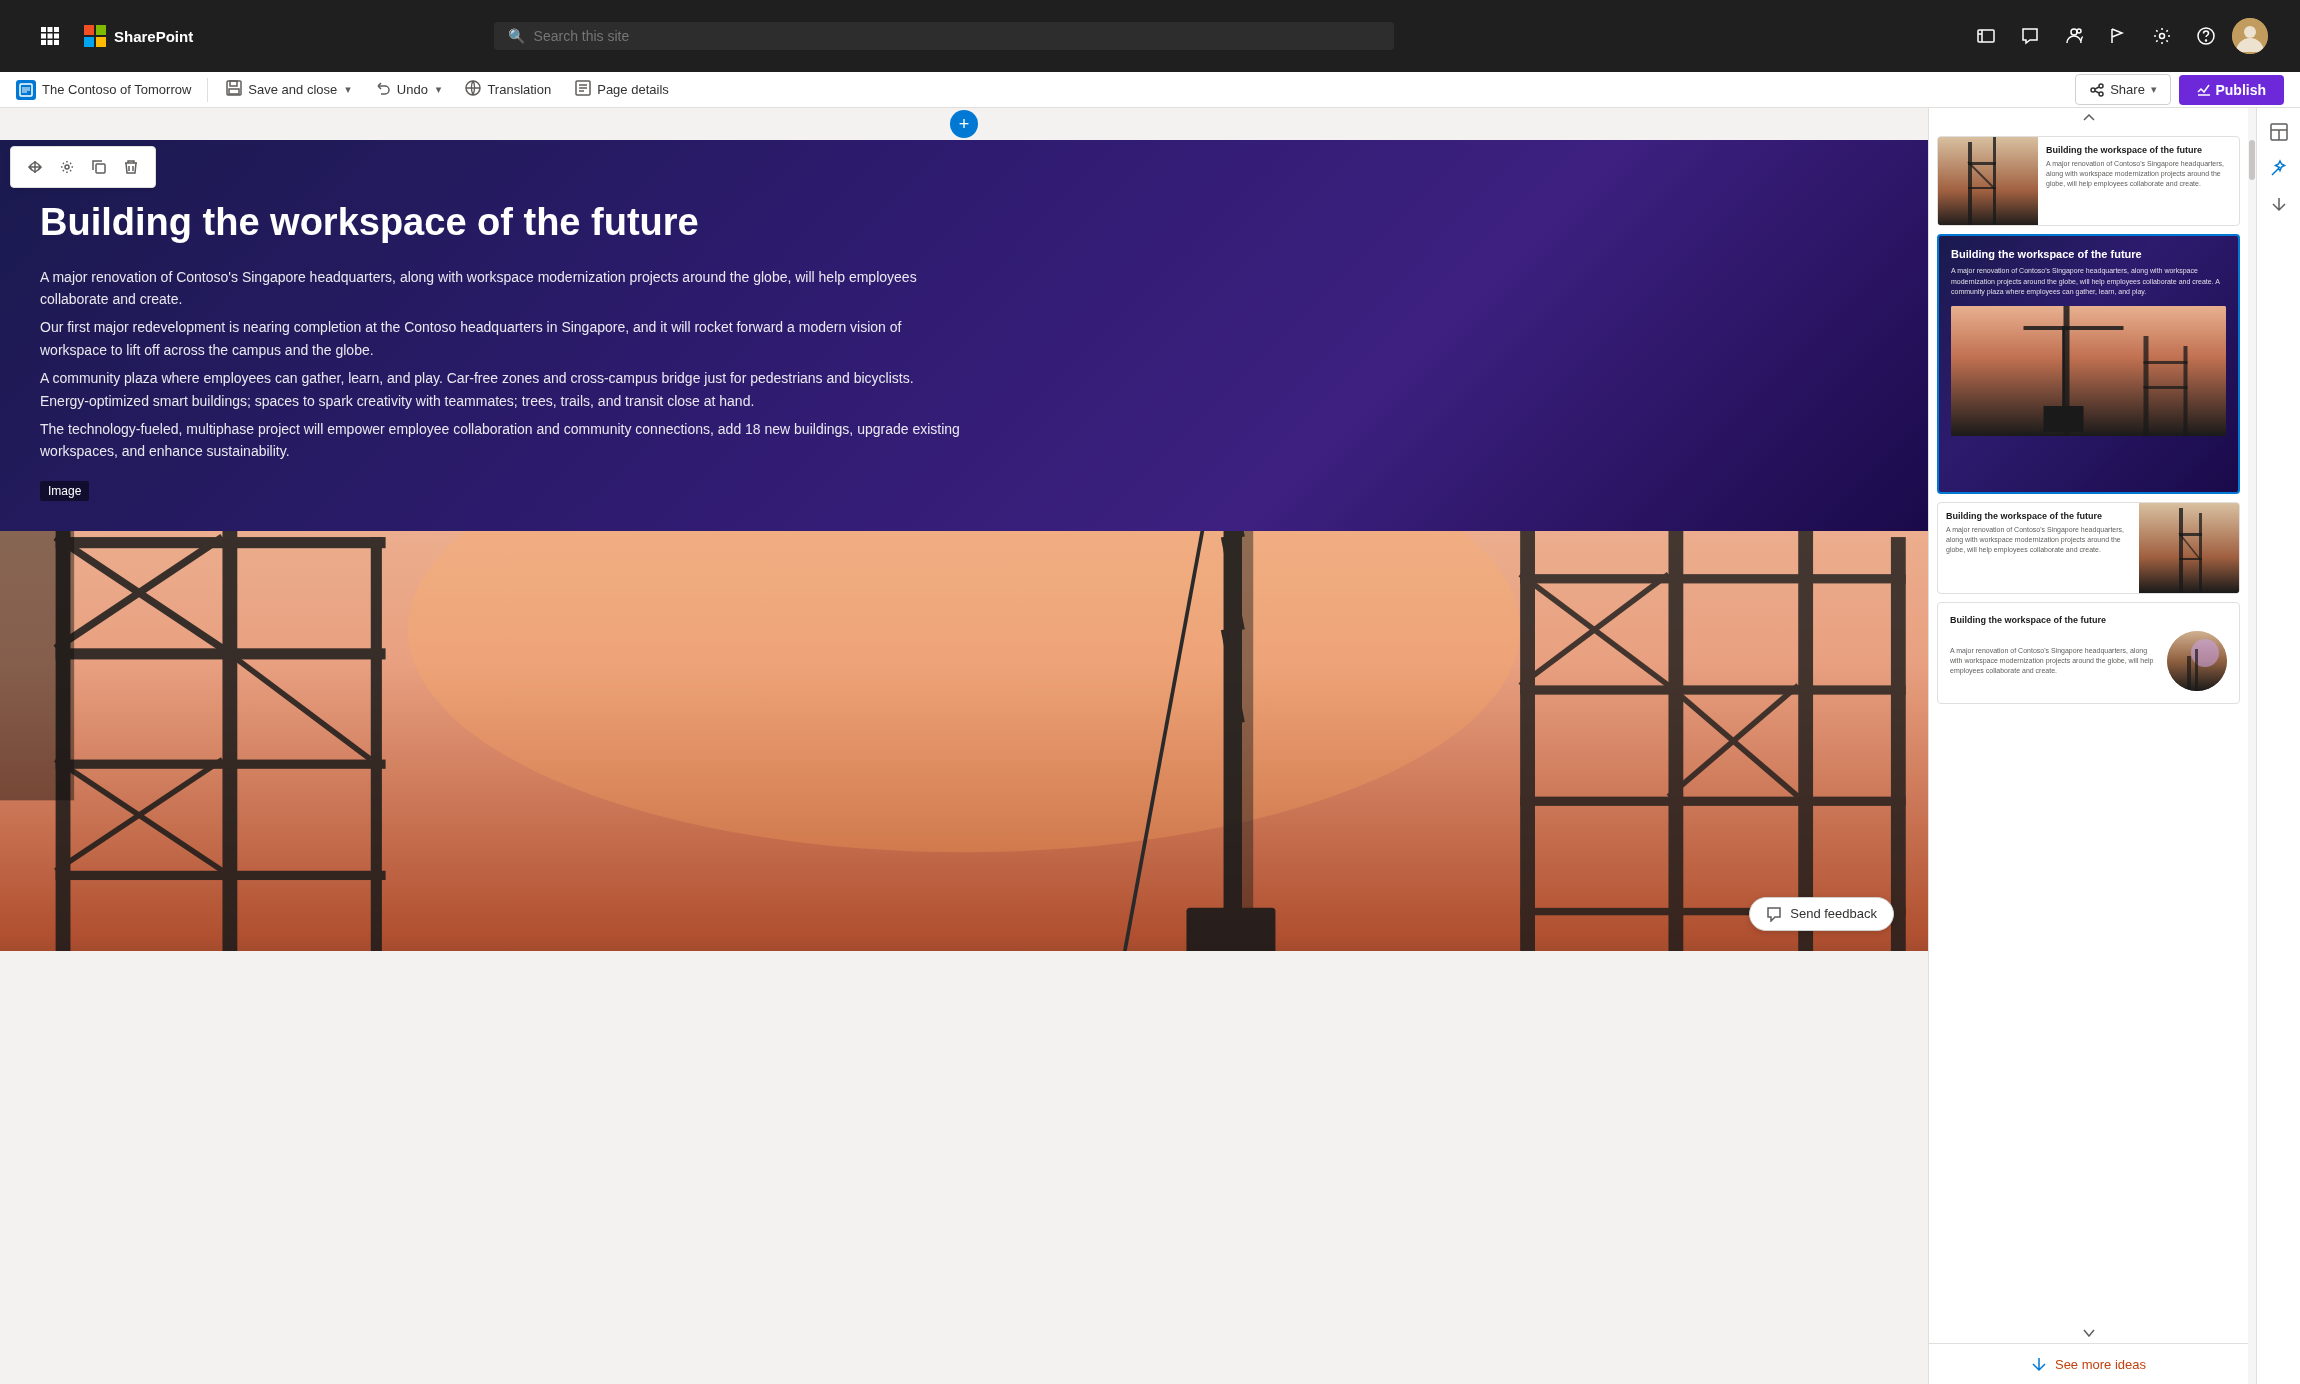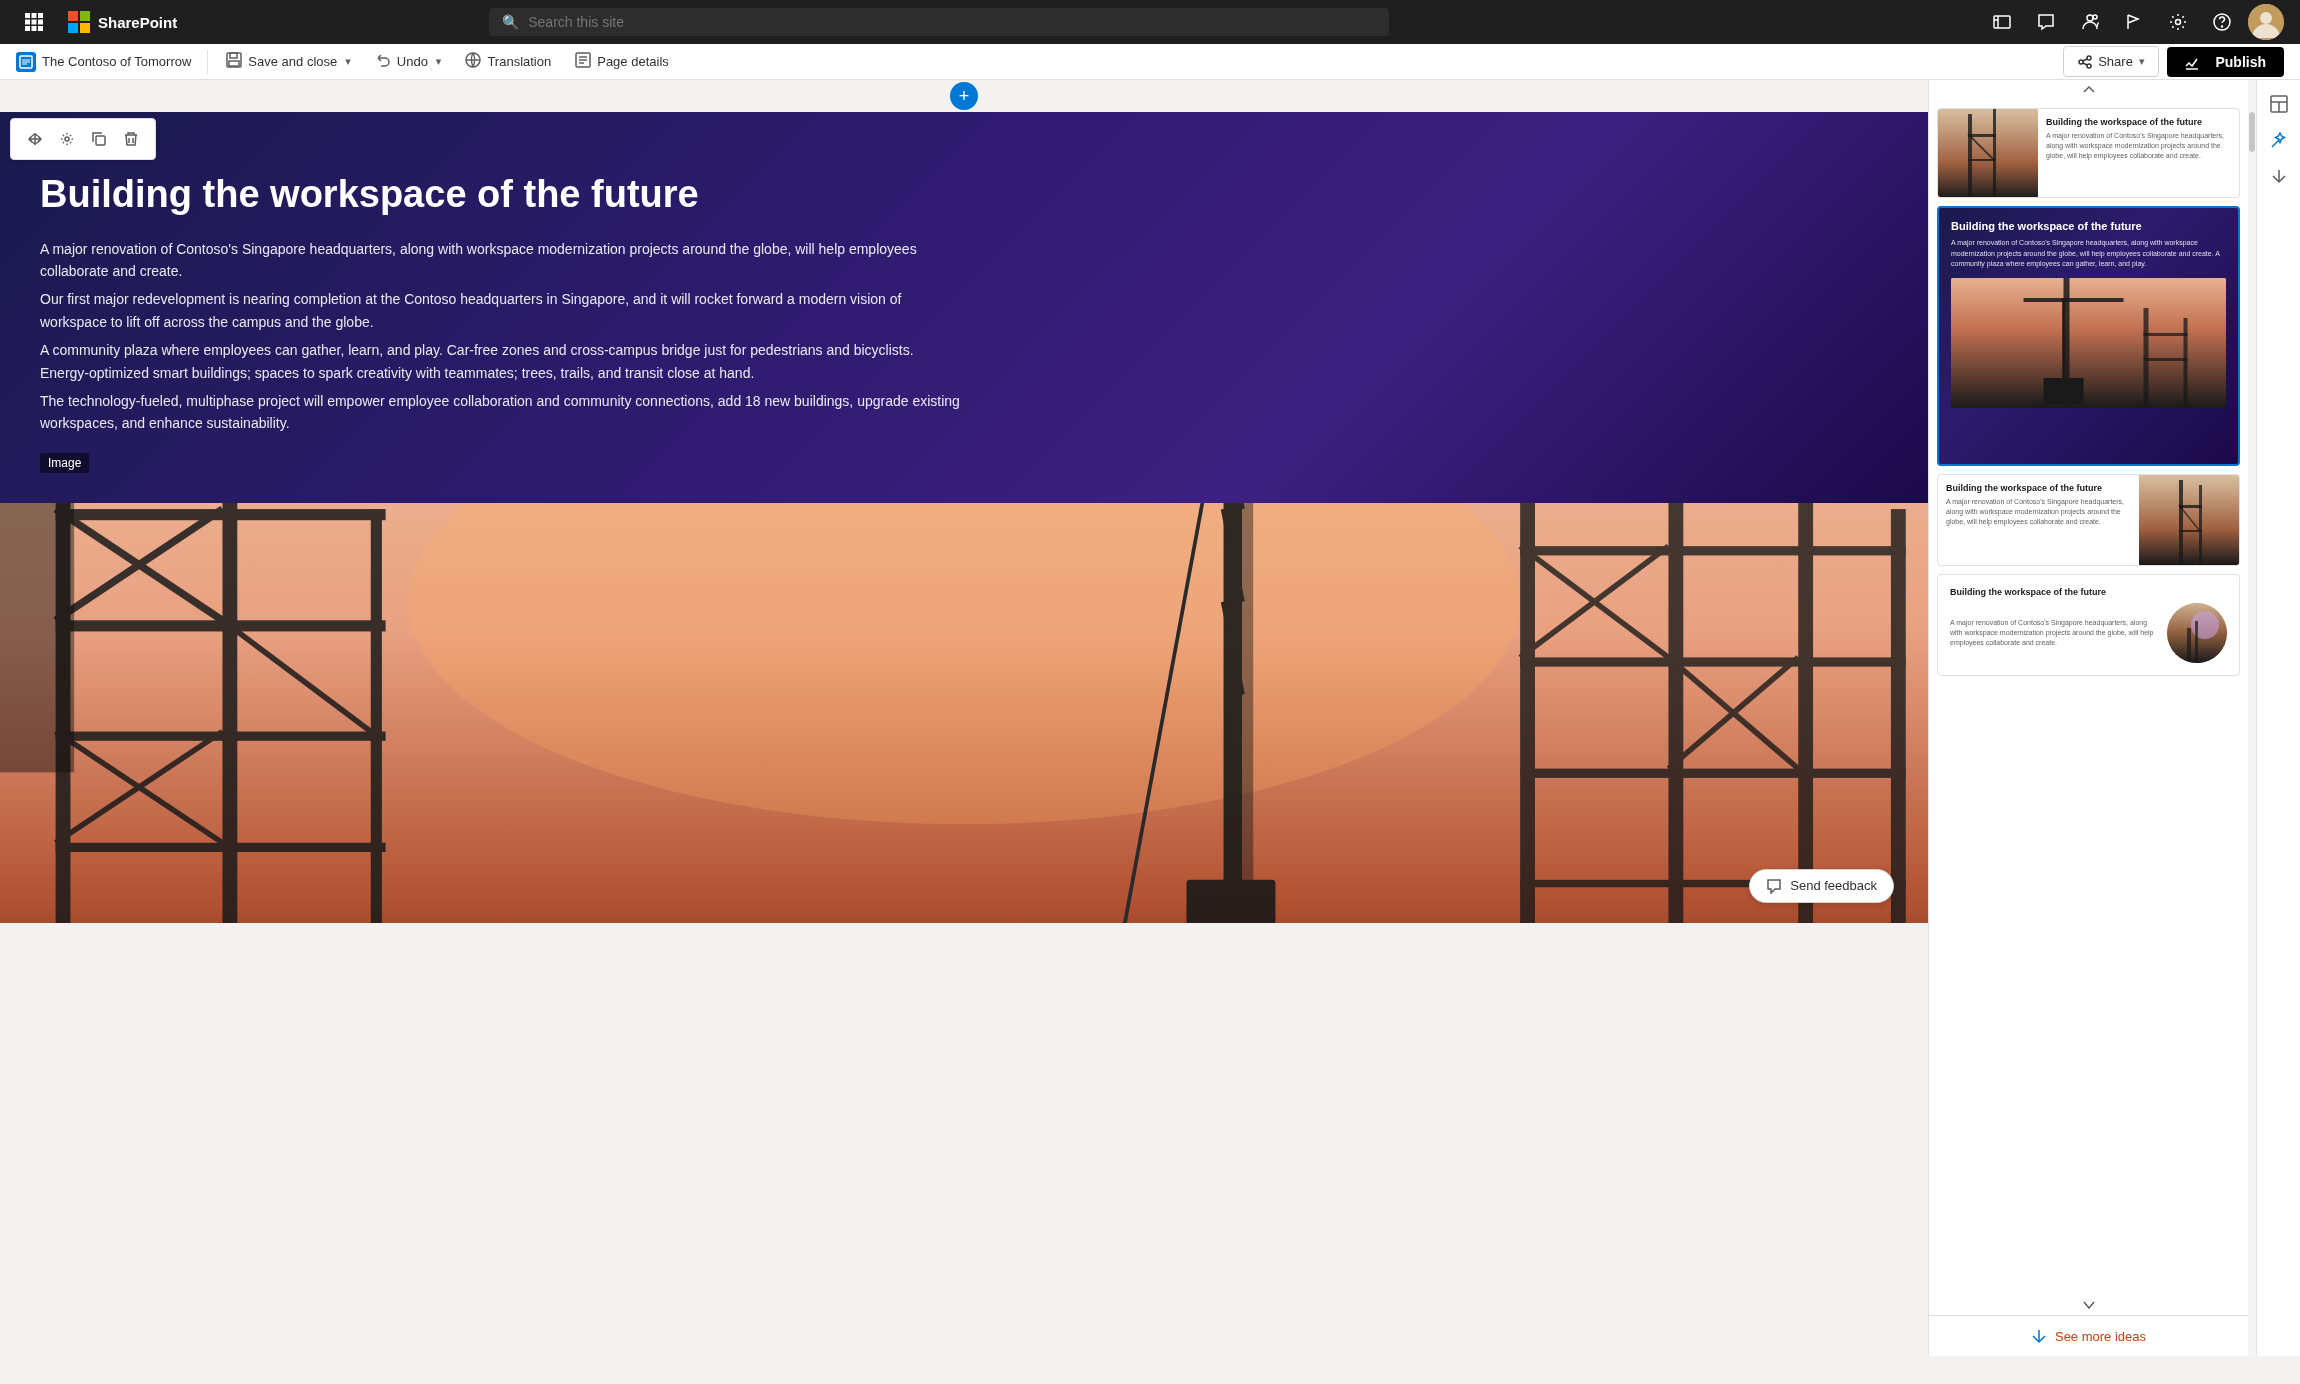--- a/index.html
+++ b/index.html
@@ -3,22 +3,22 @@
   <meta charset="utf-8">
   <style>
     * { box-sizing: border-box; margin: 0; padding: 0; }
     body { font-family: 'Segoe UI', sans-serif; background: #f3f2f1; overflow: hidden; width: 2300px; height: 1384px; }
 
     
     .top-nav {
       display: flex;
       align-items: center;
       background: #1f1f1f;
-      height: 44px;
-      padding: 0 16px;
+      height: 72px;
+      padding: 0 32px;
       gap: 12px;
     }
     .nav-waffle {
       color: white;
       font-size: 20px;
       cursor: pointer;
       margin-right: 4px;
     }
     .nav-logo {
       display: flex;
@@ -139,25 +139,25 @@
       padding: 7px 14px;
       border: 1px solid #d2d0ce;
       border-radius: 4px;
       background: white;
       cursor: pointer;
       font-size: 13px;
       color: #323130;
     }
     .btn-publish {
       display: flex;
-      align-items: flex-end;
-      gap: 16px;
+      align-items: flex-start;
+      gap: 4px;
       padding: 7px 18px;
       border-radius: 4px;
-      background: #000000;
+      background: #6d28d9;
       border: none;
       cursor: pointer;
       font-size: 14px;
       font-weight: 600;
       color: white;
     }
 
     
     .main-area {
       display: flex;

